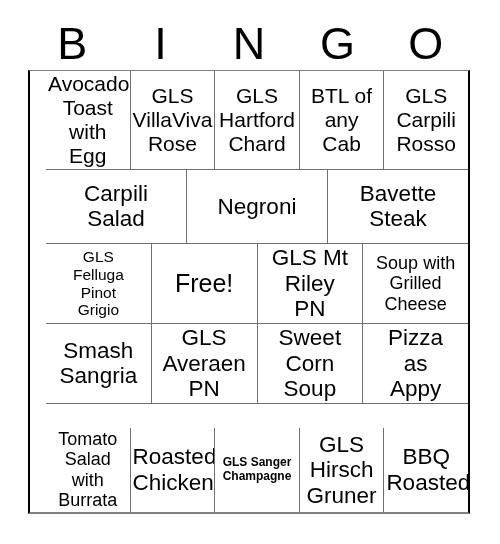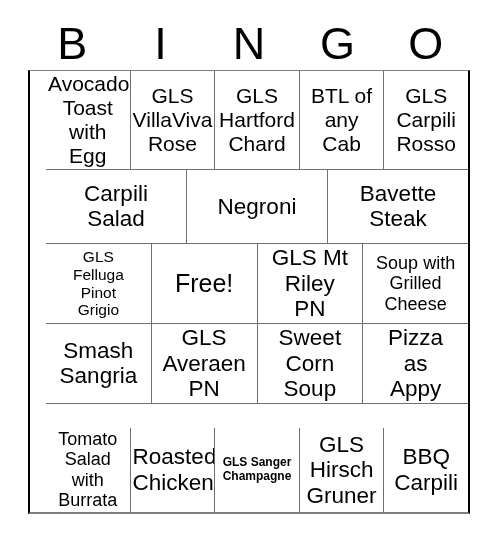--- a/index.html
+++ b/index.html
@@ -217,18 +217,18 @@
           <span class="cell-text fs-xs">GLS Sanger
 Champagne</span>
         </div>
       <div class="bingo-cell">
           <span class="cell-text fs-xl">GLS
 Hirsch
 Gruner</span>
         </div>
       <div class="bingo-cell">
           <span class="cell-text fs-xl">BBQ
-Carpili</span>
+Roasted</span>
         </div>
     </div>
 
   </div>
 </div>
 
 </body></html>

